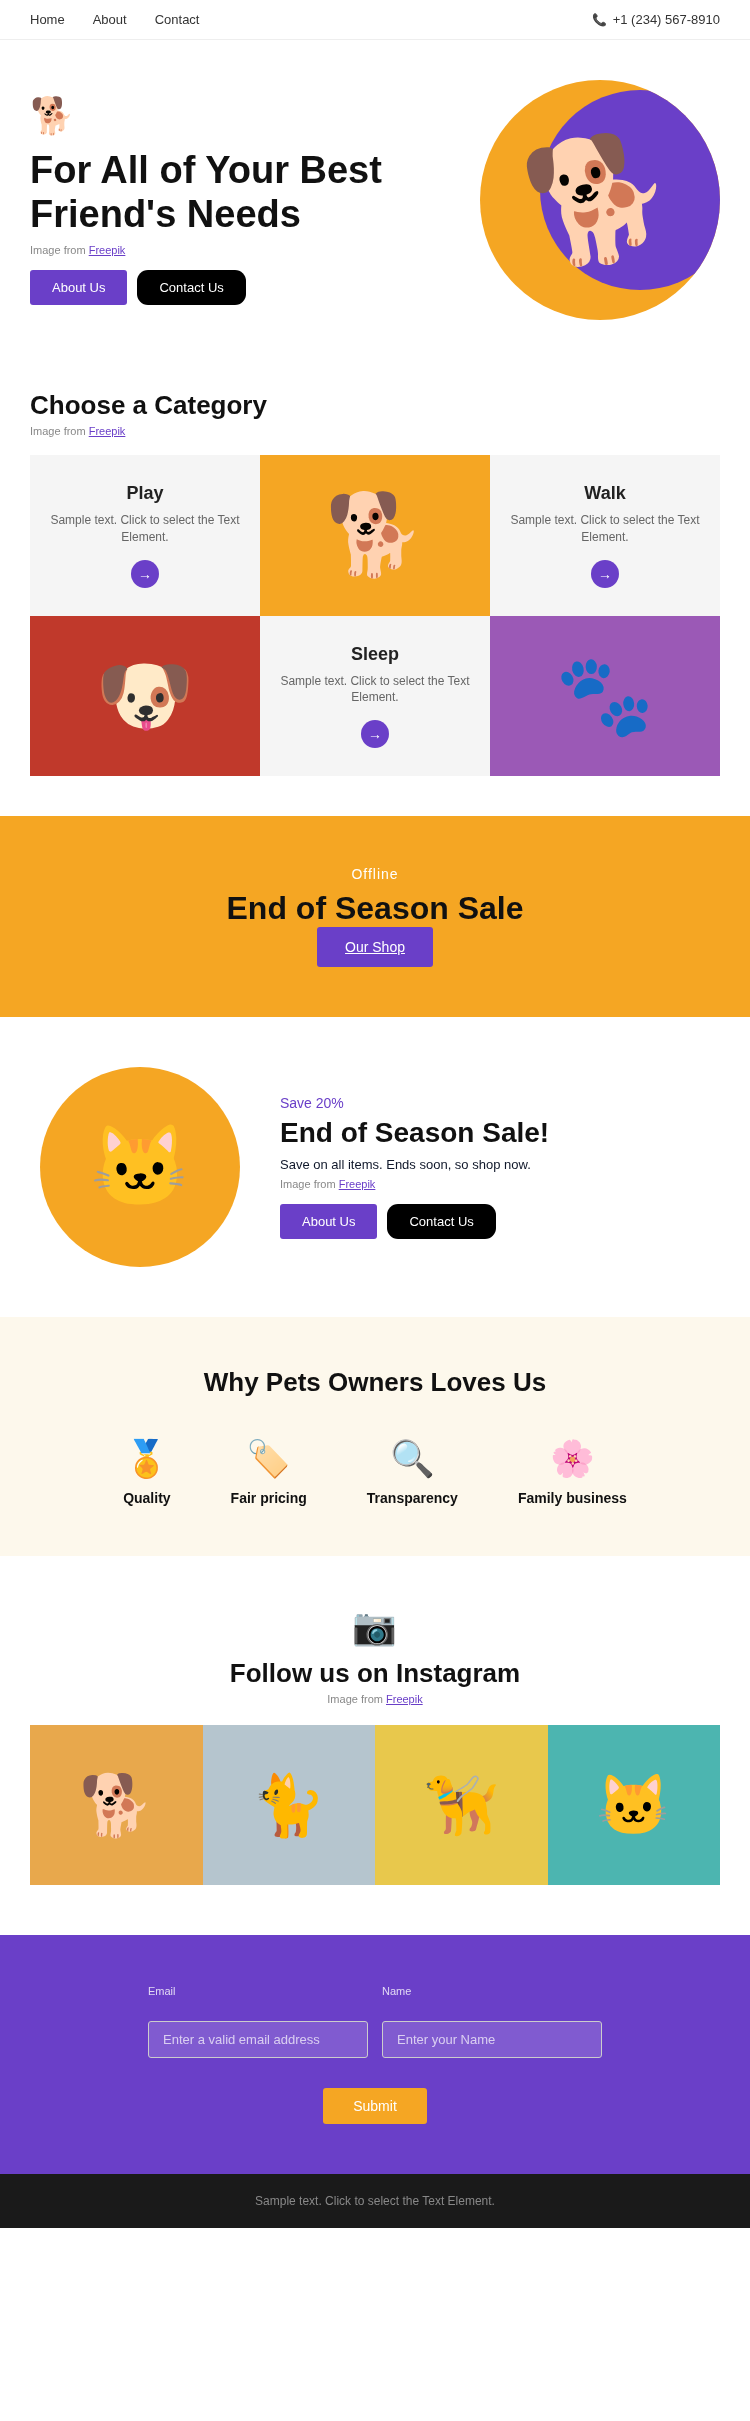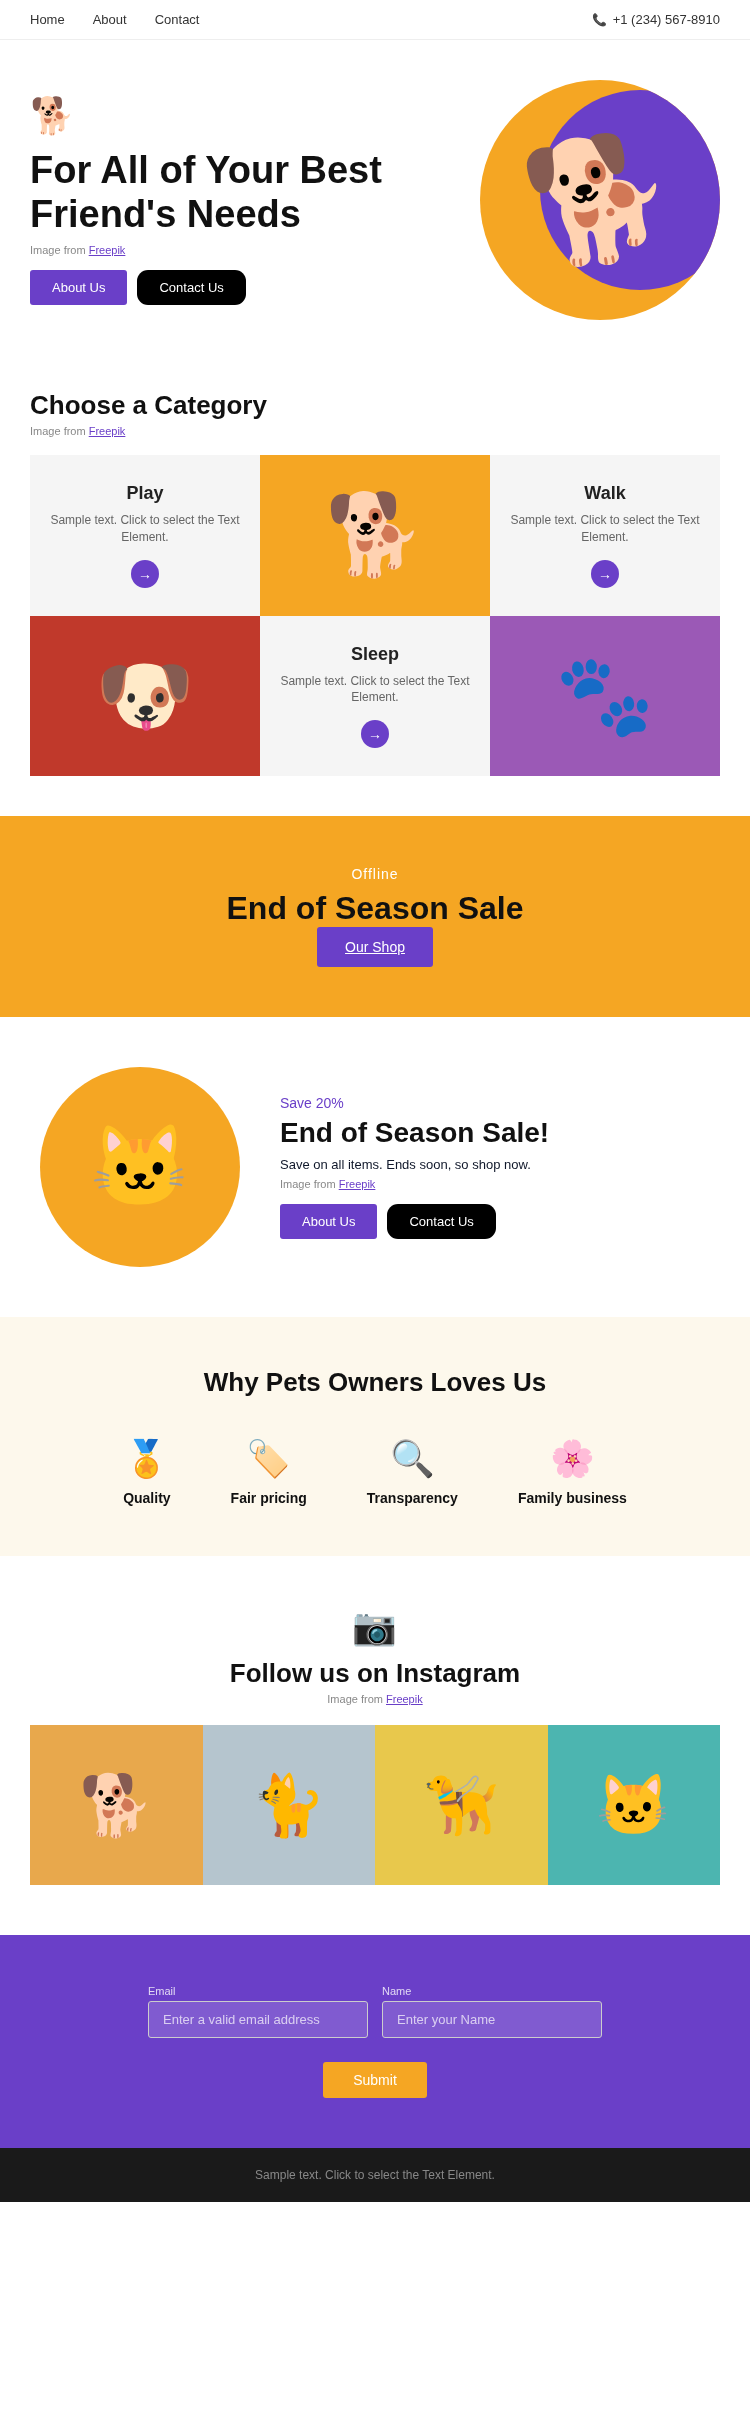--- a/index.html
+++ b/index.html
@@ -111,26 +111,27 @@
       justify-content: center; font-size: 60px; overflow: hidden;
     }
     .insta-cell.orange { background: #e8a84c; }
     .insta-cell.blue-gray { background: #b5c5ce; }
     .insta-cell.yellow { background: #e8c84c; }
     .insta-cell.teal { background: #4cb5b0; }
 
     
     .newsletter { background: #6a3fc8; padding: 50px 30px; text-align: center; }
     .newsletter-title { font-size: 26px; font-weight: bold; color: #fff; margin-bottom: 30px; }
-    .newsletter-form { display: flex; flex-direction: column; align-items: center; gap: 24px; }
+    .newsletter-form { display: flex; flex-direction: column; align-items: center; gap: 30px; }
     .newsletter-row { display: flex; gap: 14px; }
     .newsletter-input {
       border: 1px solid #ccc; padding: 10px 14px; border-radius: 3px;
       font-size: 13px; width: 220px; background: rgba(255,255,255,0.15);
       color: #fff;
+      margin-top: 20px;
     }
     .newsletter-input::placeholder { color: rgba(255,255,255,0.7); }
     .newsletter-label { font-size: 11px; color: rgba(255,255,255,0.8); text-align: left; width: 220px; }
     .nl-field { display: flex; flex-direction: column; gap: 4px; }
     .btn-submit { background: #f5a623; color: #fff; border: none; padding: 10px 30px; border-radius: 3px; cursor: pointer; font-size: 14px; }
 
     
     .footer { background: #1a1a1a; padding: 20px 30px; text-align: center; }
     .footer-text { font-size: 12px; color: #888; }
   </style>

